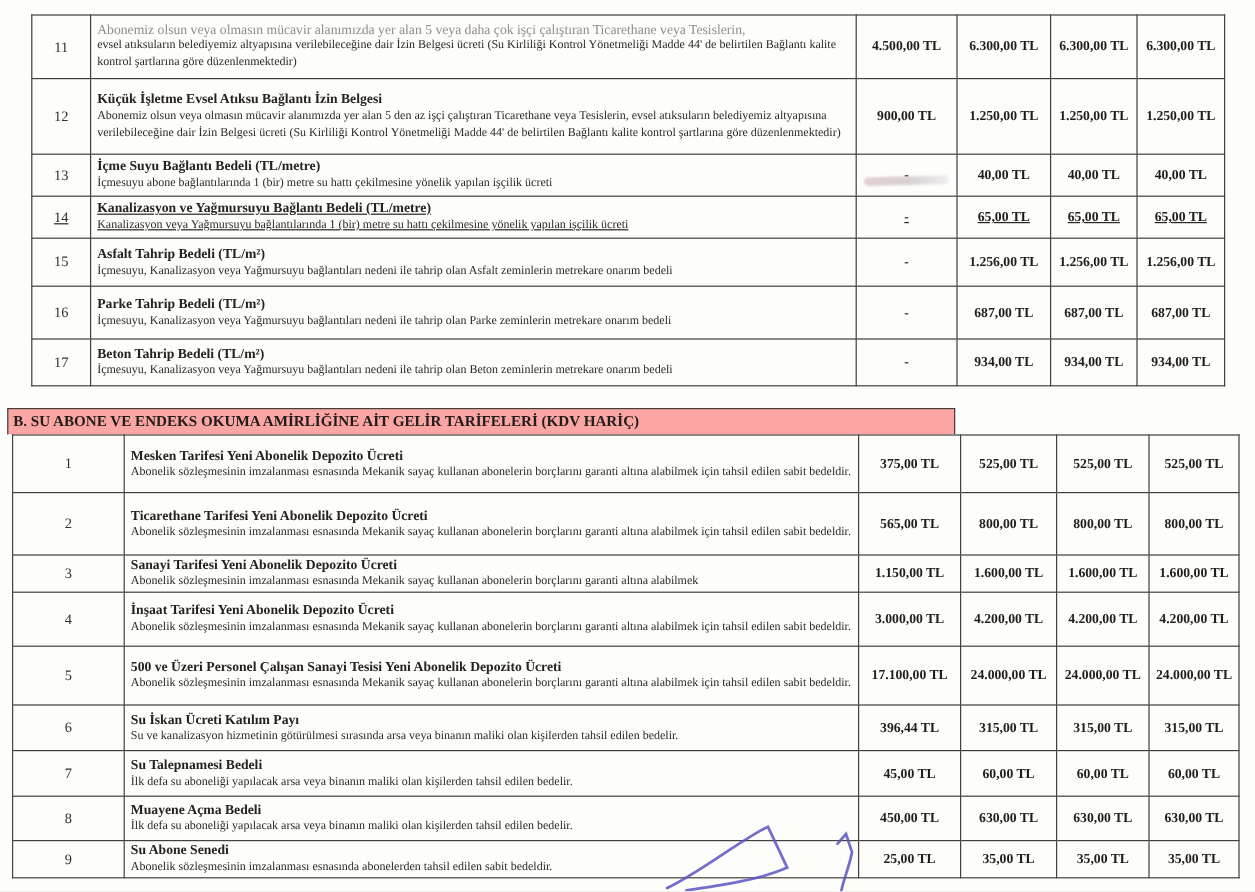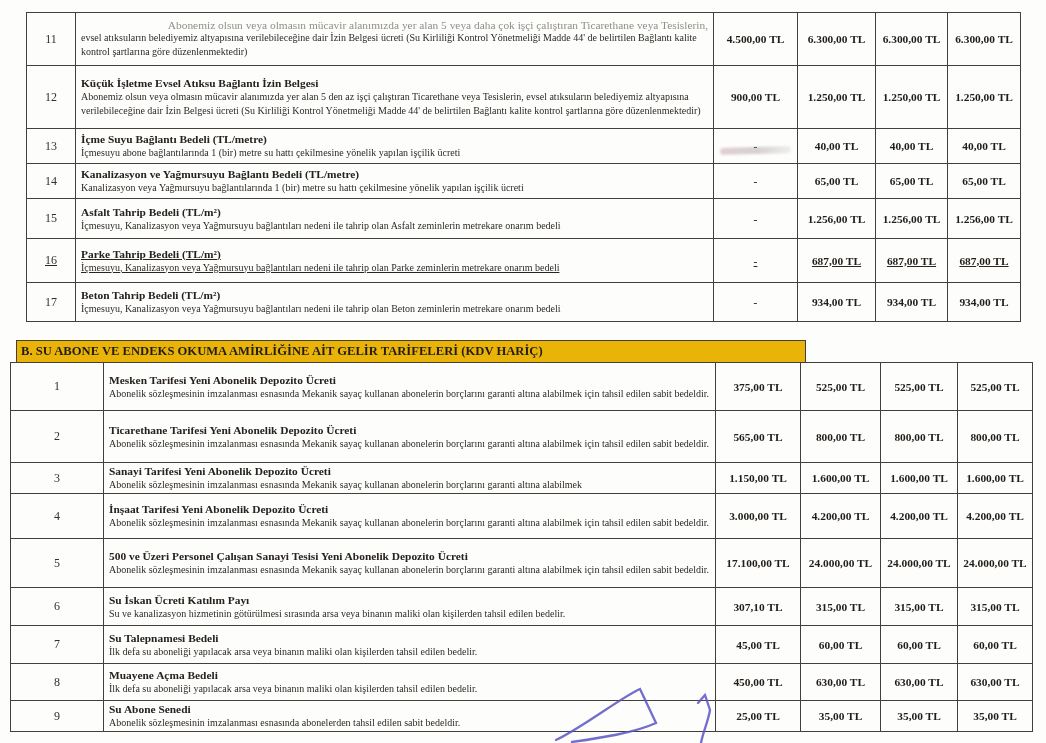--- a/index.html
+++ b/index.html
@@ -26,39 +26,38 @@
   .c-no{text-align:center;font-size:12px;color:#33302c;}
   .c-desc .inner{padding:1px 5px 1px 5px;display:flex;flex-direction:column;justify-content:center;height:100%;box-sizing:border-box;}
   .title{font-weight:bold;font-size:11.4px;line-height:14px;color:#26221e;}
   .title:empty{display:none;}
   .desc{font-size:10px;line-height:14px;color:#2e2a25;}
   .desc:empty{display:none;}
   .desc-cut{
     font-size:11.4px;line-height:13px;height:12px;overflow:hidden;
     color:#6e675e;opacity:.75;filter:blur(.3px);
     white-space:nowrap;
-    text-align:right;
   }
   .c-val{
     text-align:center;font-weight:bold;font-size:11.4px;color:#211d19;
     position:relative;
   }
   .c-val.smudged::after{
     content:"";
     position:absolute;left:6px;top:52%;width:86%;height:7px;
     background:linear-gradient(90deg,rgba(196,150,160,.45),rgba(150,140,140,.38) 55%,rgba(180,170,170,.18));
     border-radius:4px;
     transform:rotate(-1.5deg);
     filter:blur(1px);
   }
   .b-header{
-    position:absolute;left:16px;top:340px;width:790px;height:22px;
+    position:absolute;left:6px;top:340px;width:790px;height:22px;
     box-sizing:border-box;
     border:1.4px solid #43403c;border-bottom:none;
-    background:#eab308;
+    background:#fca5a5;
     font-weight:bold;font-size:12.6px;line-height:21px;
     padding-left:4px;
     color:#211d19;
     white-space:nowrap;
   }
   .signature{position:absolute;left:552px;top:686px;width:185px;height:57px;}
   .signature path{fill:none;stroke:#5a55c2;stroke-width:2.3;stroke-linecap:round;opacity:.85;}
 </style>
 </head>
 <body>
@@ -116,21 +115,21 @@
 
           <div class="title">İçme Suyu Bağlantı Bedeli (TL/metre)</div>
           <div class="desc">İçmesuyu abone bağlantılarında 1 (bir) metre su hattı çekilmesine yönelik yapılan işçilik ücreti</div>
         </div>
       </td>
       <td class="c-val smudged"><span>-</span></td>
       <td class="c-val"><span>40,00 TL</span></td>
       <td class="c-val"><span>40,00 TL</span></td>
       <td class="c-val"><span>40,00 TL</span></td>
     </tr>
-        <tr style="height: 35px;">
+        <tr style="height: 35px; text-decoration: underline;">
       <td class="c-no">
         <span>14</span>
       </td>
       <td class="c-desc">
         <div class="inner">
 
           <div class="title">Kanalizasyon ve Yağmursuyu Bağlantı Bedeli (TL/metre)</div>
           <div class="desc">Kanalizasyon veya Yağmursuyu bağlantılarında 1 (bir) metre su hattı çekilmesine yönelik yapılan işçilik ücreti</div>
         </div>
       </td>
@@ -148,21 +147,21 @@
 
           <div class="title">Asfalt Tahrip Bedeli (TL/m²)</div>
           <div class="desc">İçmesuyu, Kanalizasyon veya Yağmursuyu bağlantıları nedeni ile tahrip olan Asfalt zeminlerin metrekare onarım bedeli</div>
         </div>
       </td>
       <td class="c-val"><span>-</span></td>
       <td class="c-val"><span>1.256,00 TL</span></td>
       <td class="c-val"><span>1.256,00 TL</span></td>
       <td class="c-val"><span>1.256,00 TL</span></td>
     </tr>
-        <tr style="height: 44px; text-decoration: underline;">
+        <tr style="height: 44px;">
       <td class="c-no">
         <span>16</span>
       </td>
       <td class="c-desc">
         <div class="inner">
 
           <div class="title">Parke Tahrip Bedeli (TL/m²)</div>
           <div class="desc">İçmesuyu, Kanalizasyon veya Yağmursuyu bağlantıları nedeni ile tahrip olan Parke zeminlerin metrekare onarım bedeli</div>
         </div>
       </td>
@@ -286,21 +285,21 @@
       <td class="c-no">
         <span>6</span>
       </td>
       <td class="c-desc">
         <div class="inner">
 
           <div class="title">Su İskan Ücreti Katılım Payı</div>
           <div class="desc">Su ve kanalizasyon hizmetinin götürülmesi sırasında arsa veya binanın maliki olan kişilerden tahsil edilen bedelir.</div>
         </div>
       </td>
-      <td class="c-val"><span>307,10 TL</span></td>
+      <td class="c-val"><span>396,44 TL</span></td>
       <td class="c-val"><span>315,00 TL</span></td>
       <td class="c-val"><span>315,00 TL</span></td>
       <td class="c-val"><span>315,00 TL</span></td>
     </tr>
         <tr style="height: 38px;">
       <td class="c-no">
         <span>7</span>
       </td>
       <td class="c-desc">
         <div class="inner">

